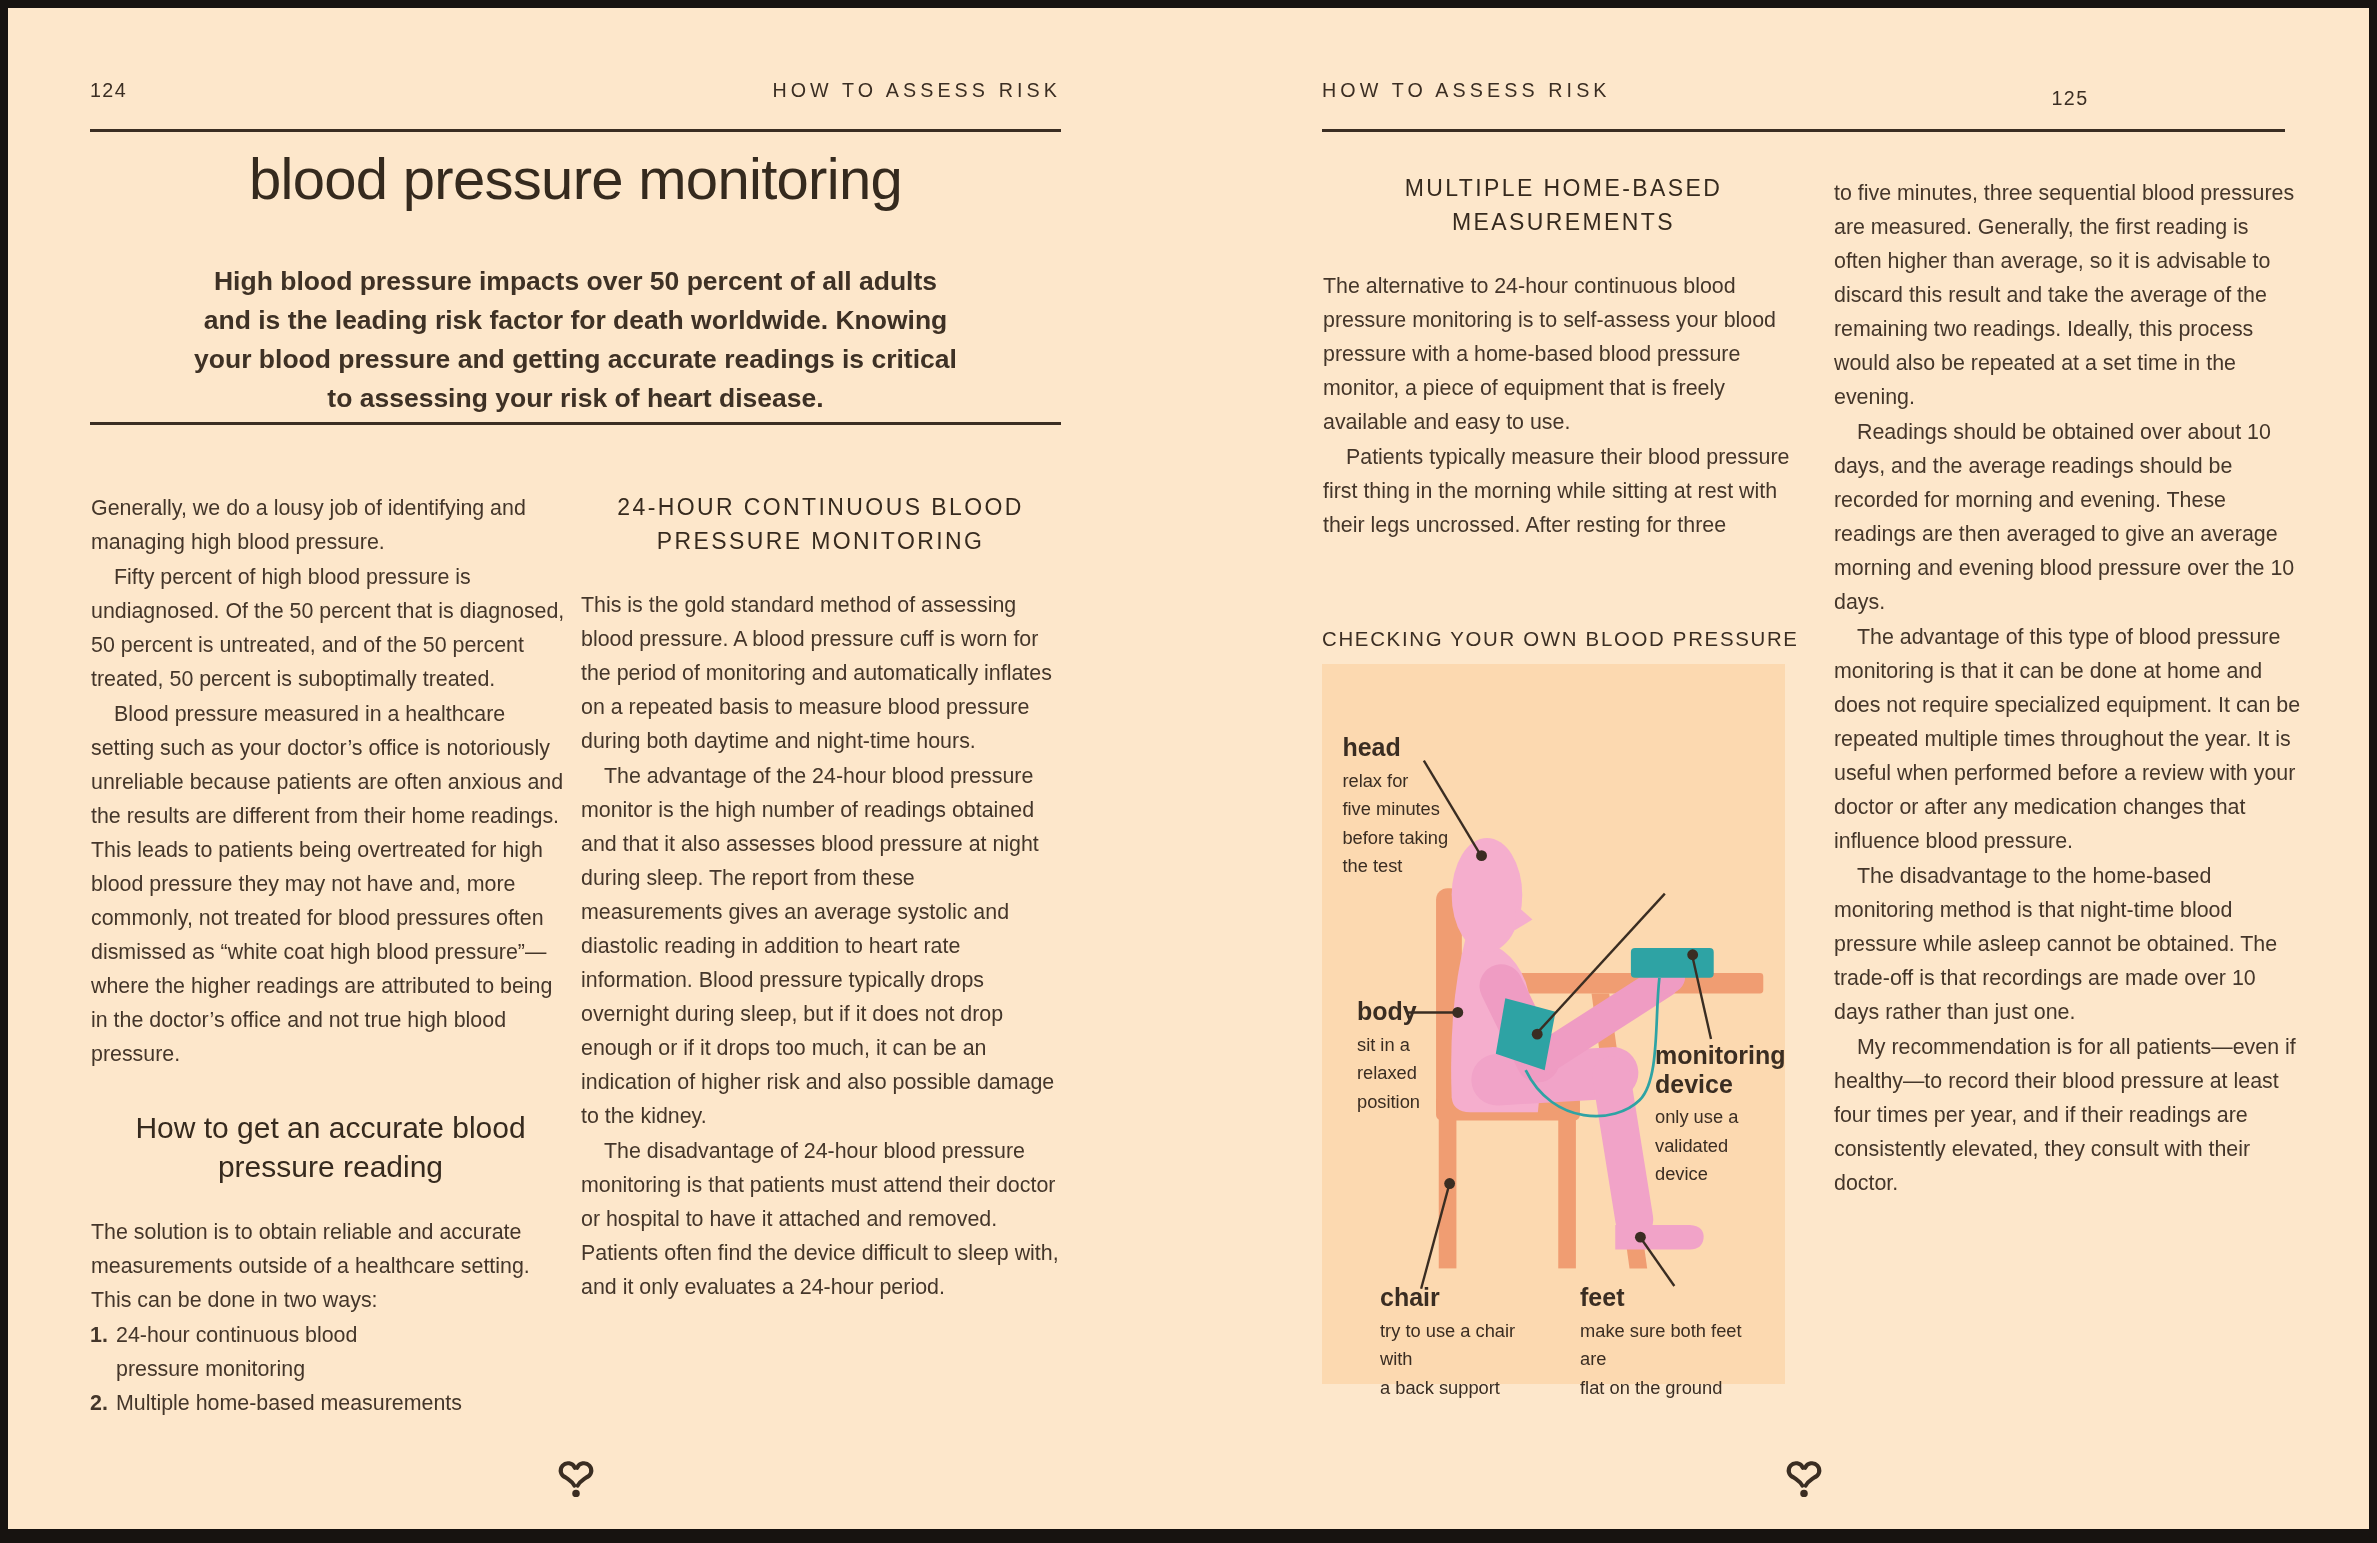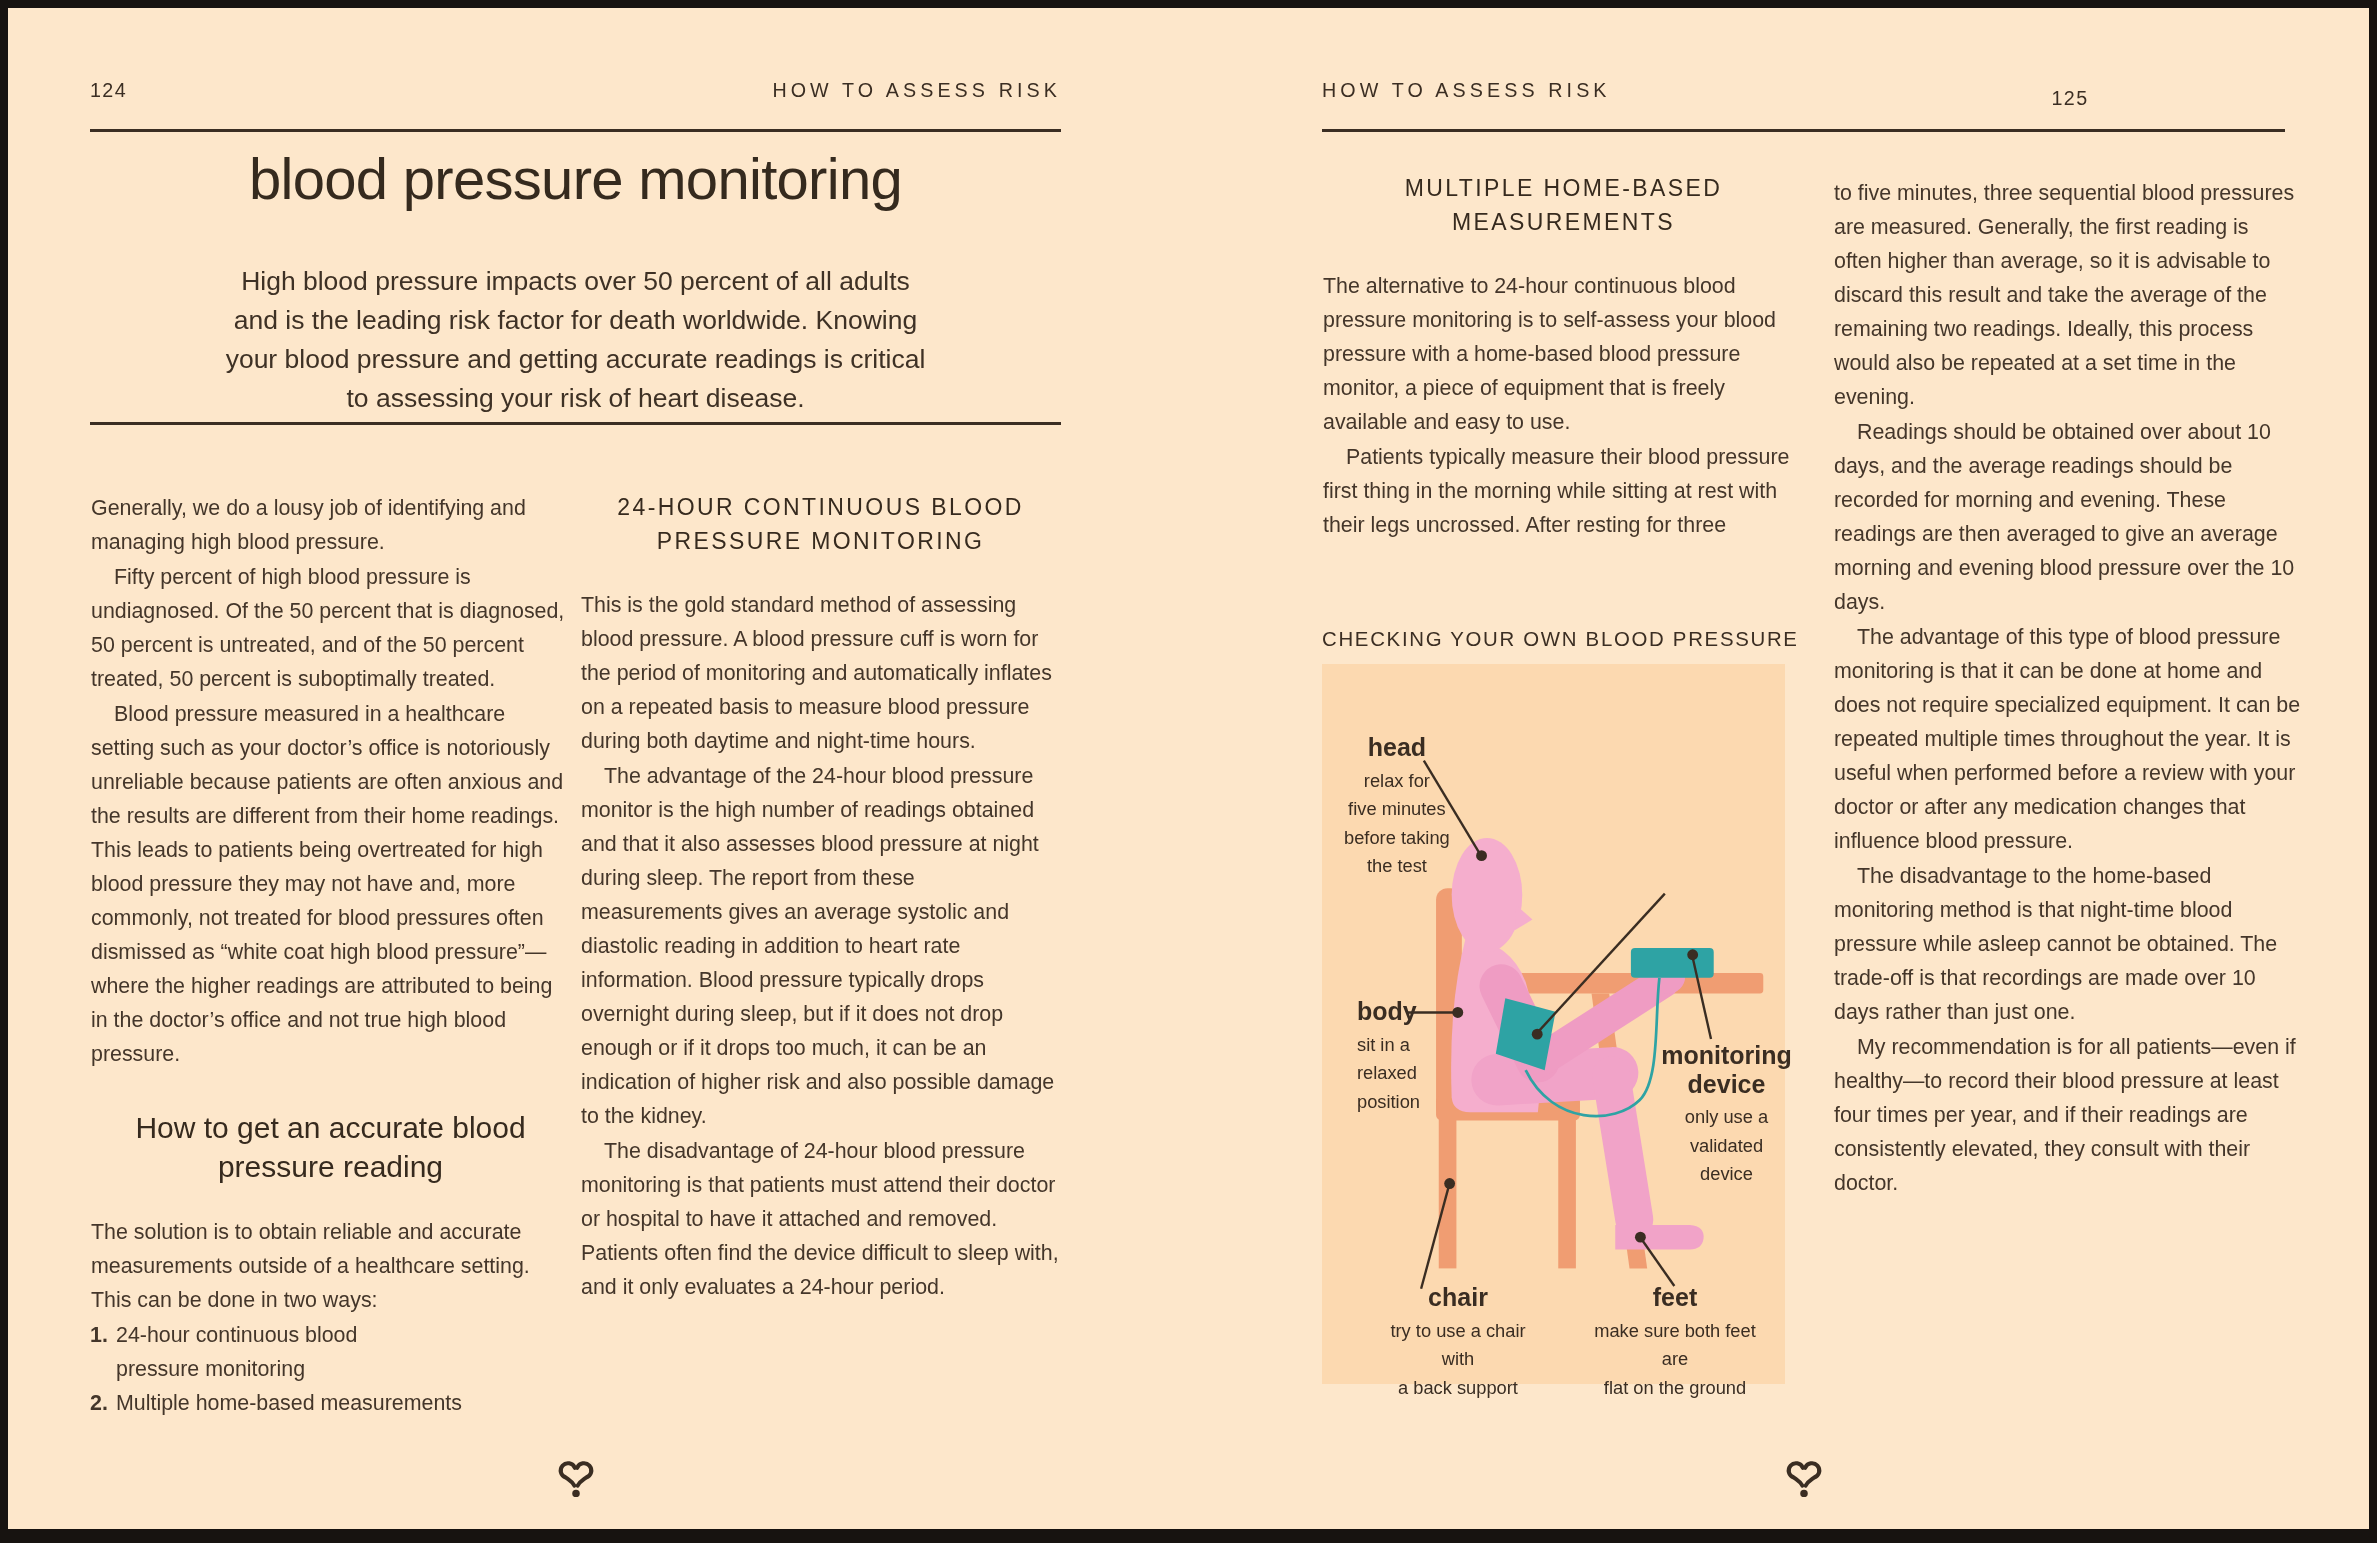--- a/index.html
+++ b/index.html
@@ -17,21 +17,21 @@
   .pre{white-space:pre-line;}
   .rule{position:absolute;height:2.7px;background:#3b2e23;}
   .pagenum{position:absolute;font-size:19.7px;letter-spacing:1.4px;color:#3b2e23;}
   .runhead{position:absolute;font-size:19.7px;letter-spacing:4.1px;font-weight:500;color:#3b2e23;}
   .chapter-title{
     position:absolute;text-align:center;font-size:58px;font-weight:500;
     letter-spacing:-0.7px;color:#352a1e;
   }
   .standfirst{
     position:absolute;text-align:center;font-size:26.5px;line-height:39px;
-    font-weight:400;color:#3e3125;
+    font-weight:700;color:#3e3125;
   }
   .col{position:absolute;font-size:21.4px;line-height:34px;}
   .col p{margin:1px;}
   .col p.indent{text-indent:23px;}
   .col p + p{margin-top:0px;}
   .sechead-caps{
     text-align:center;font-size:23px;line-height:34px;letter-spacing:2.4px;
     font-weight:500;color:#362a1e;margin:0 0 30px 0;
   }
   .sechead{
@@ -45,21 +45,21 @@
     position:absolute;font-size:20.4px;letter-spacing:1.7px;font-weight:500;color:#3b2e23;
   }
   .figpanel{
     position:absolute;left:1322px;top:664px;width:463px;height:720px;
     background:#fcd9b0;
   }
   .figpanel svg{position:absolute;left:0;top:0;}
   .callout{position:absolute;color:#3a2d22;}
   .callout .term{font-size:25px;font-weight:700;line-height:28.5px;}
   .callout .note{font-size:18.3px;font-weight:400;line-height:28.5px;margin-top:5.4px;}
-  .tcenter{text-align:center;}
+  .tcenter{text-align:left;}
   .tleft{text-align:left;}
   .heart{position:absolute;width:52px;height:48px;}
 </style>
 </head>
 <body>
 
 <div class="spread"></div>
 
 <div class="pagenum" style="left:90px;top:79px;">124</div>
 <div class="runhead" style="left:635px;top:79px;width:426px;text-align:right;">HOW TO ASSESS RISK</div>

